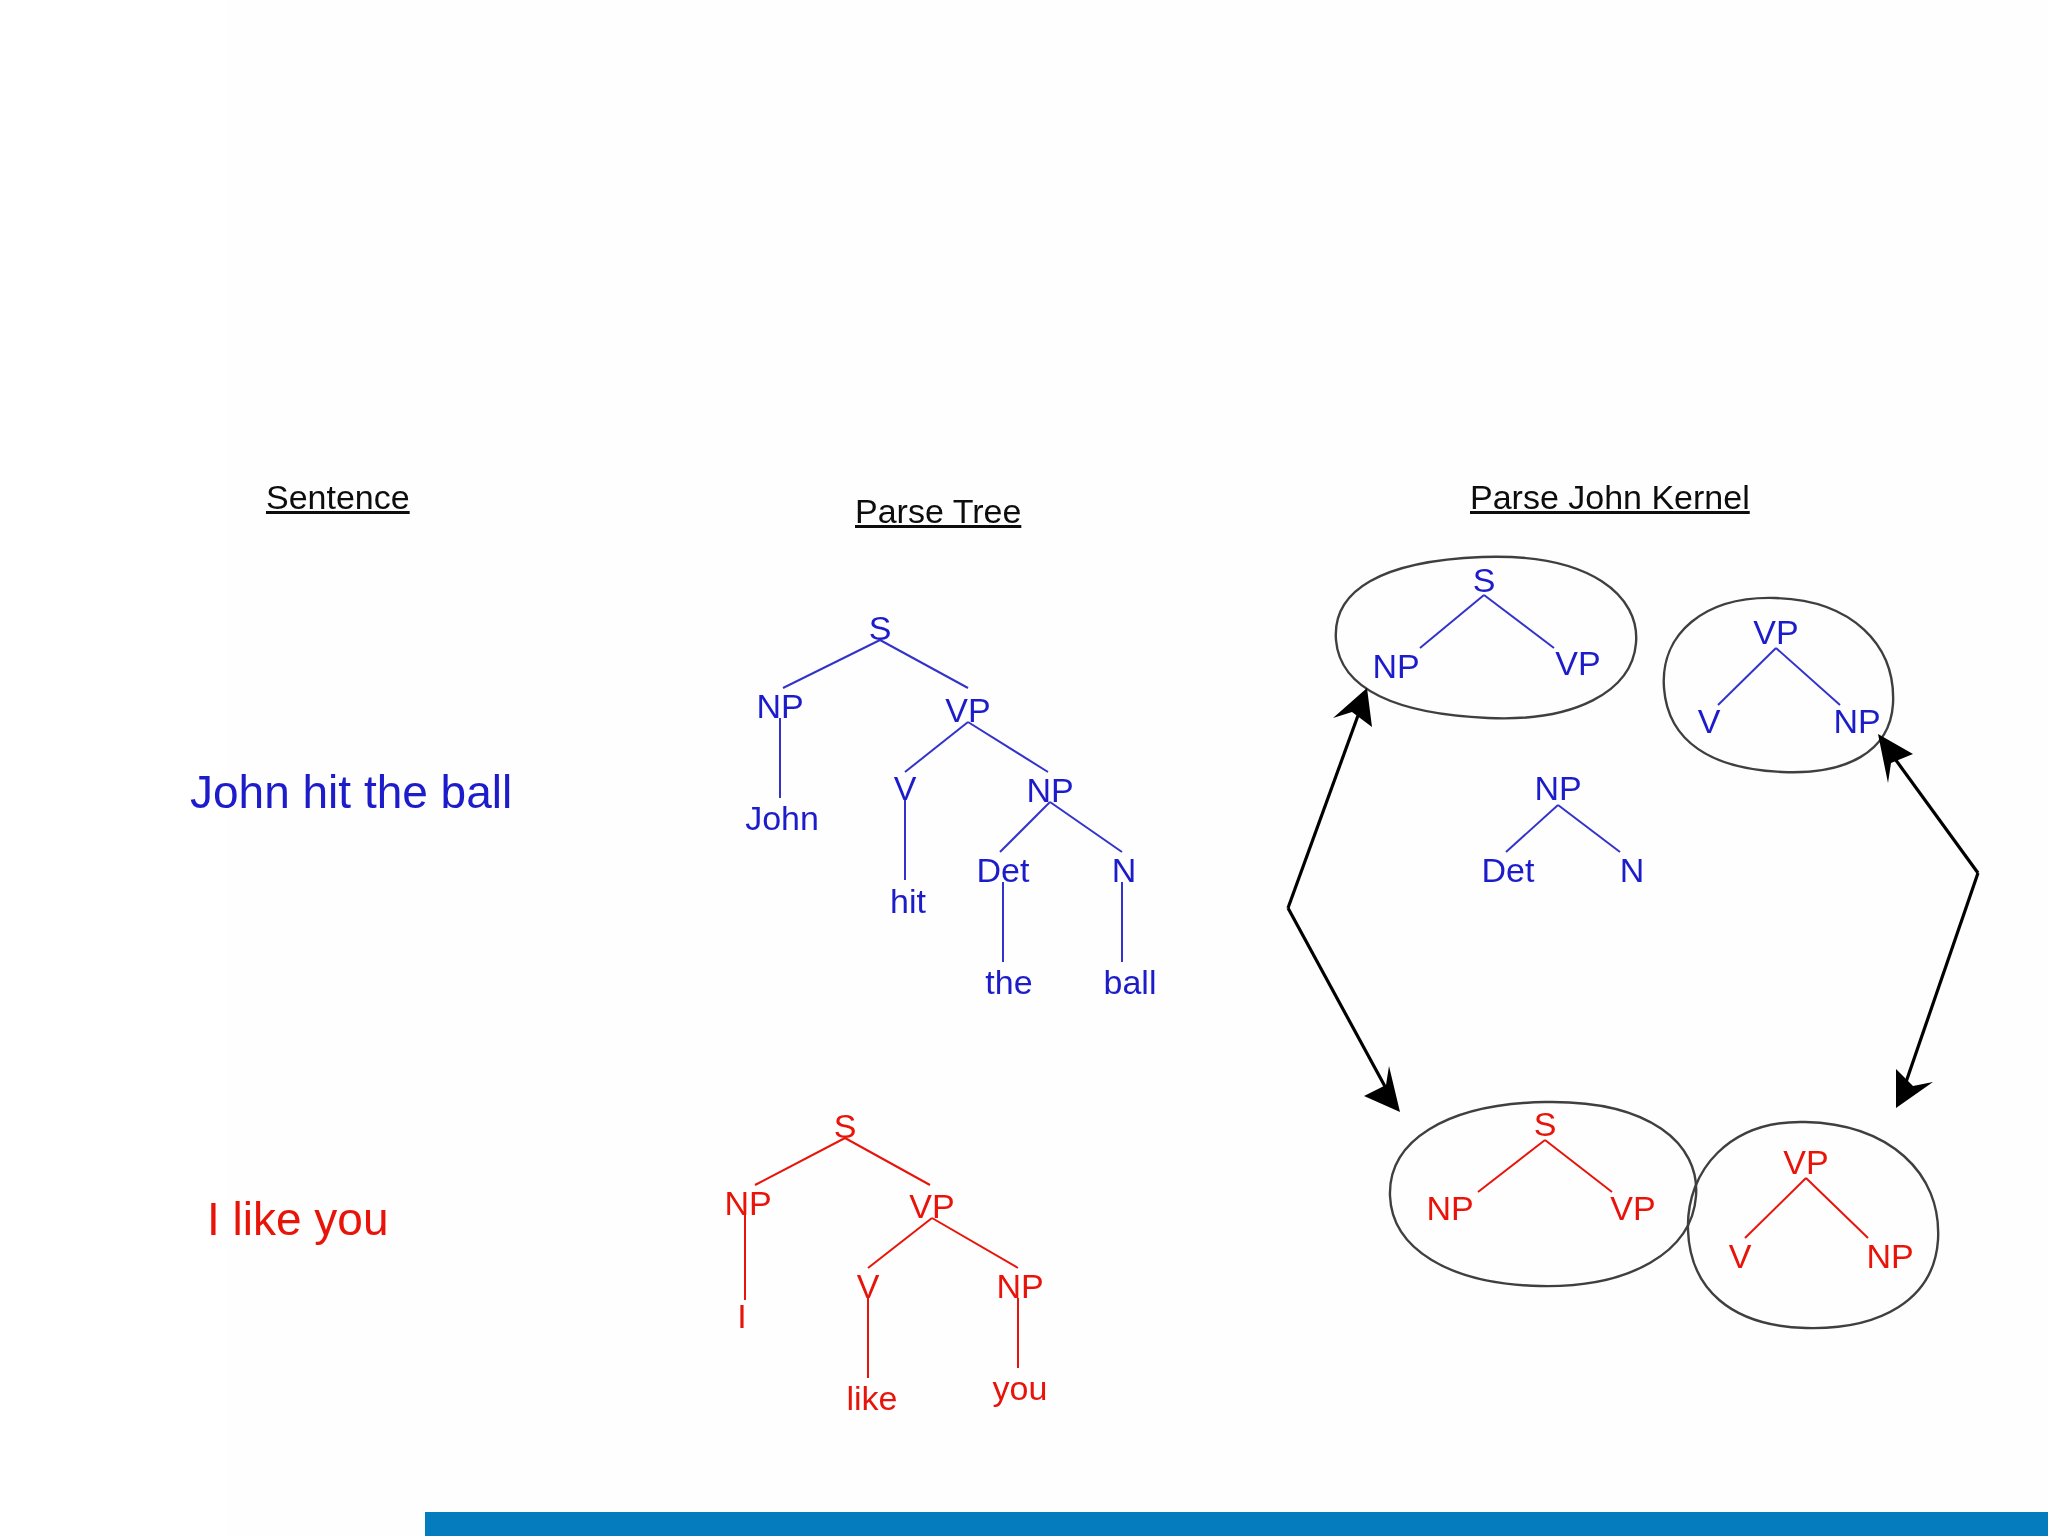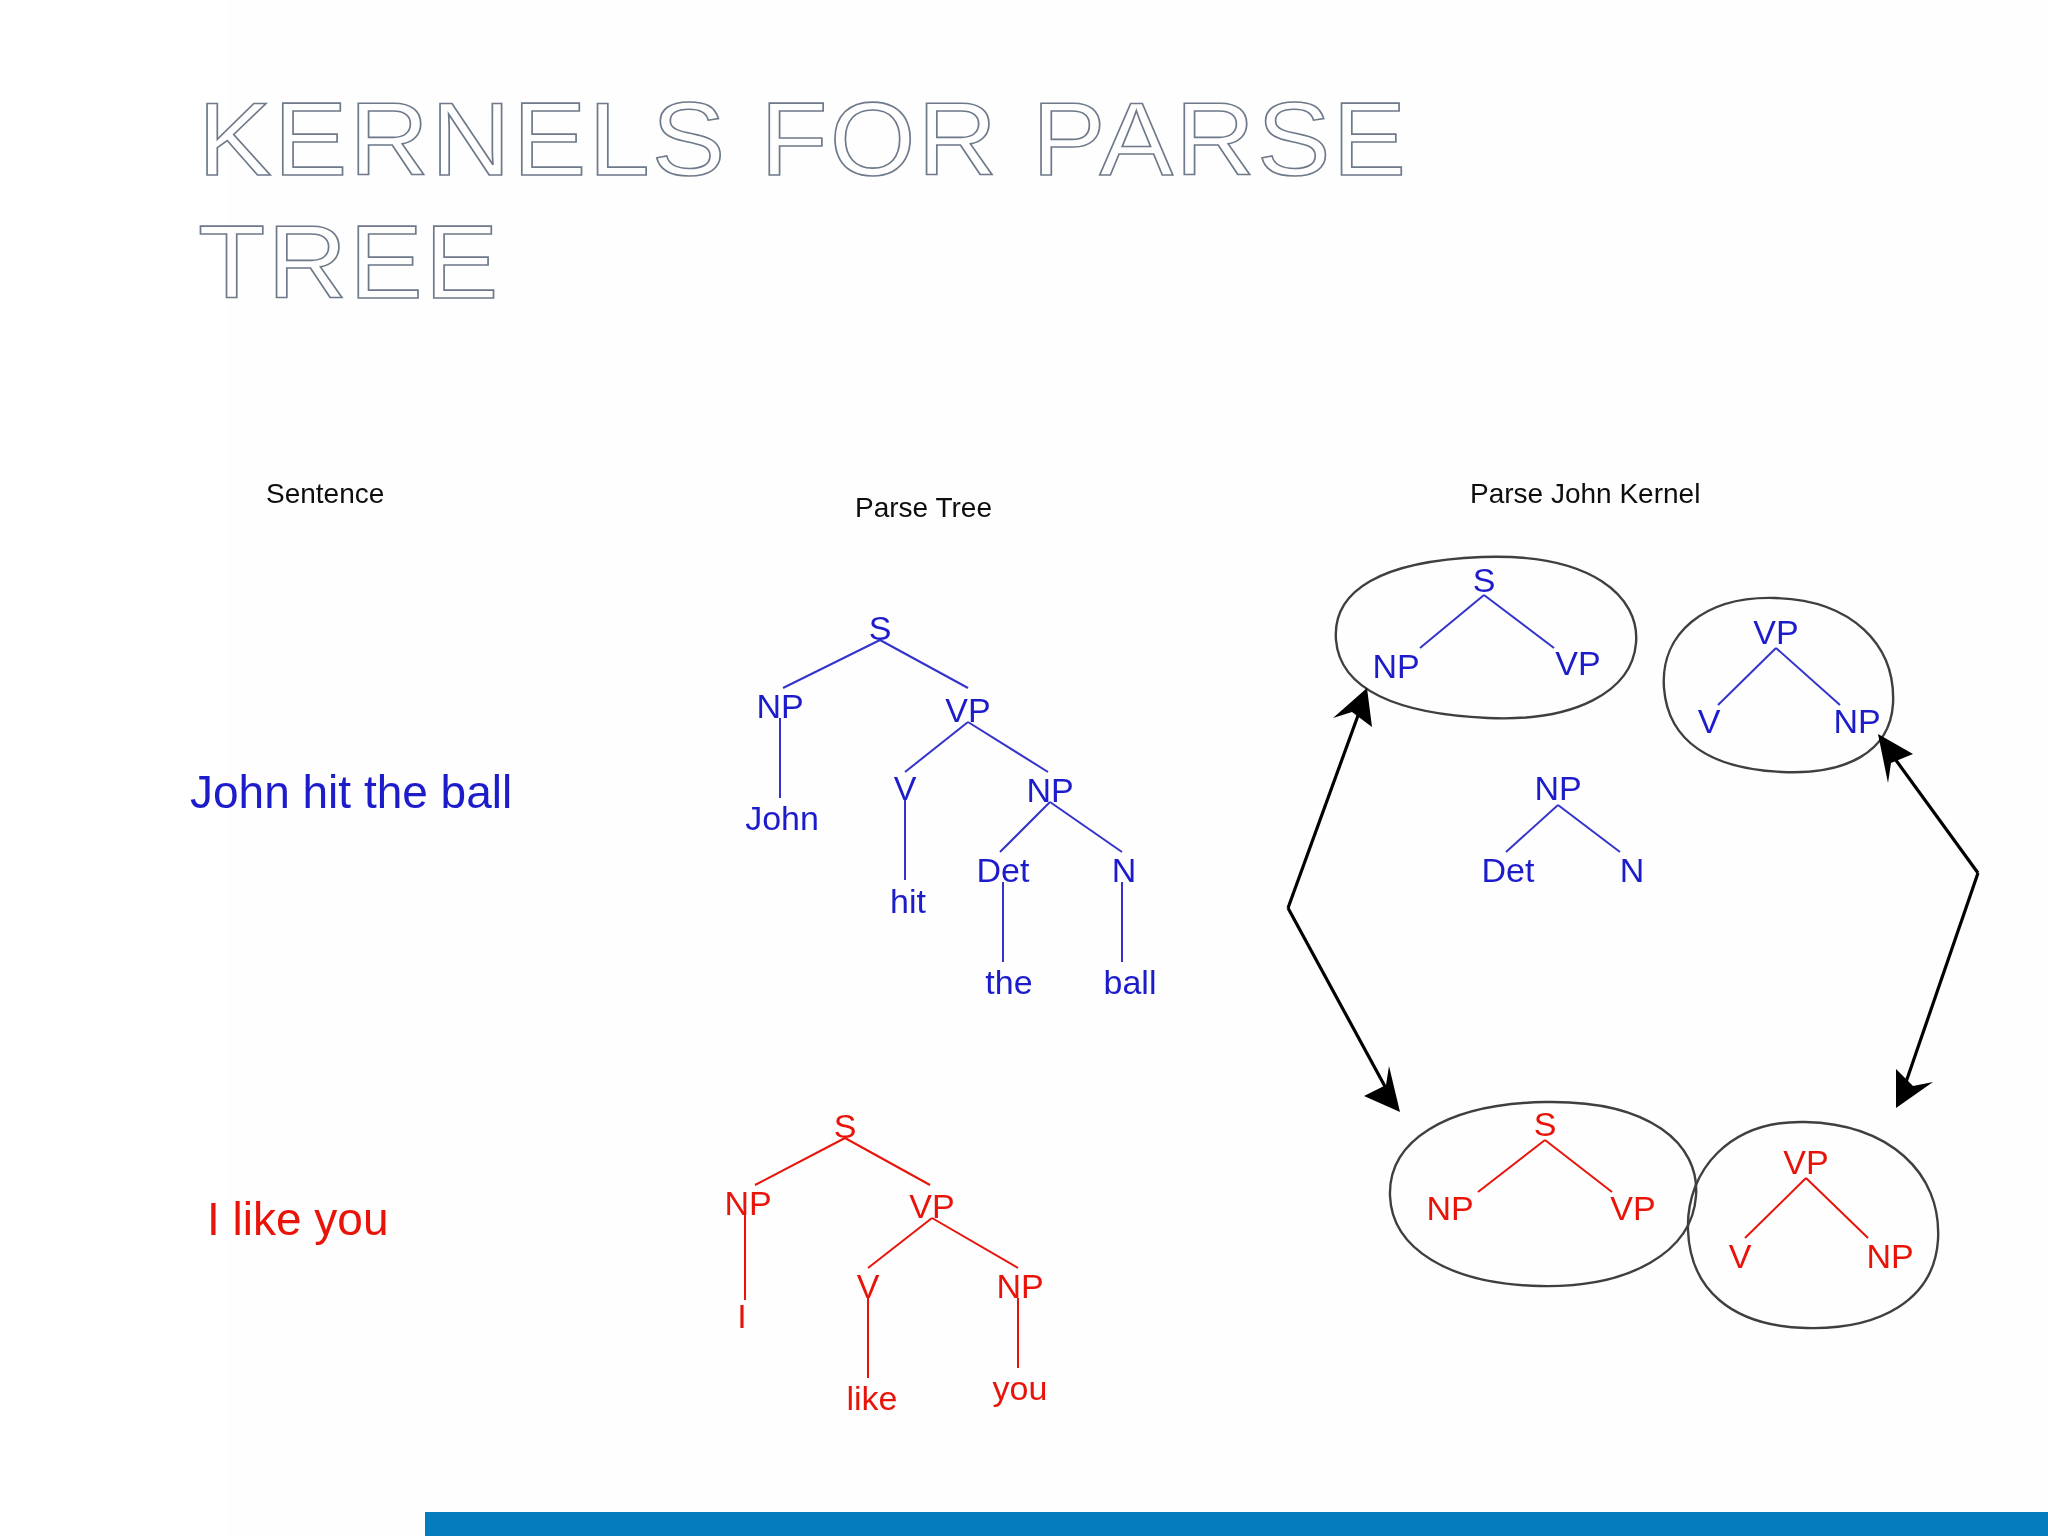--- a/index.html
+++ b/index.html
@@ -37,22 +37,23 @@
     -webkit-text-stroke:1.6px #6e7a89;
     text-stroke:1.6px #6e7a89;
     transform:scaleX(1.06);
     transform-origin:left center;
   }
 
   
   .col-head{
     position:absolute;
     color:#0d0d0d;
-    font-size:28px;
+    font-size:34px;
     white-space:nowrap;
+    text-decoration:underline;
   }
   #head-sentence{left:266px;top:478px;}
   #head-parsetree{left:855px;top:492px;}
   #head-kernel{left:1470px;top:478px;}
 
   
   .sentence{
     position:absolute;
     font-size:46px;
     white-space:nowrap;
@@ -81,24 +82,20 @@
     background:#047cbe;
   }
 </style>
 </head>
 <body>
 
 <div id="slide">
 
   <div class="left-band"></div>
 
-  <div class="title">
-    <span>Kernels for Parse</span>
-    <span>Tree</span>
-  </div>
 
   <div class="col-head" id="head-sentence">Sentence</div>
   <div class="col-head" id="head-parsetree">Parse Tree</div>
   <div class="col-head" id="head-kernel">Parse John Kernel</div>
 
   <div class="sentence" id="sentence-blue">John hit the ball</div>
   <div class="sentence" id="sentence-red">I like you</div>
 
   <svg class="canvas" viewBox="0 0 2048 1536">
 

